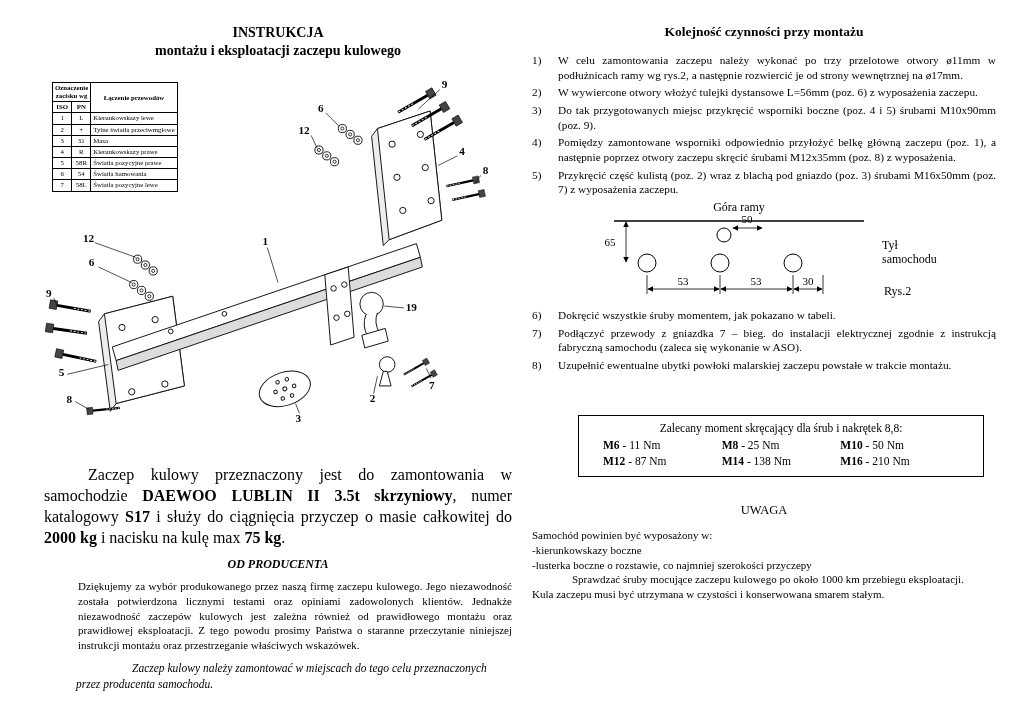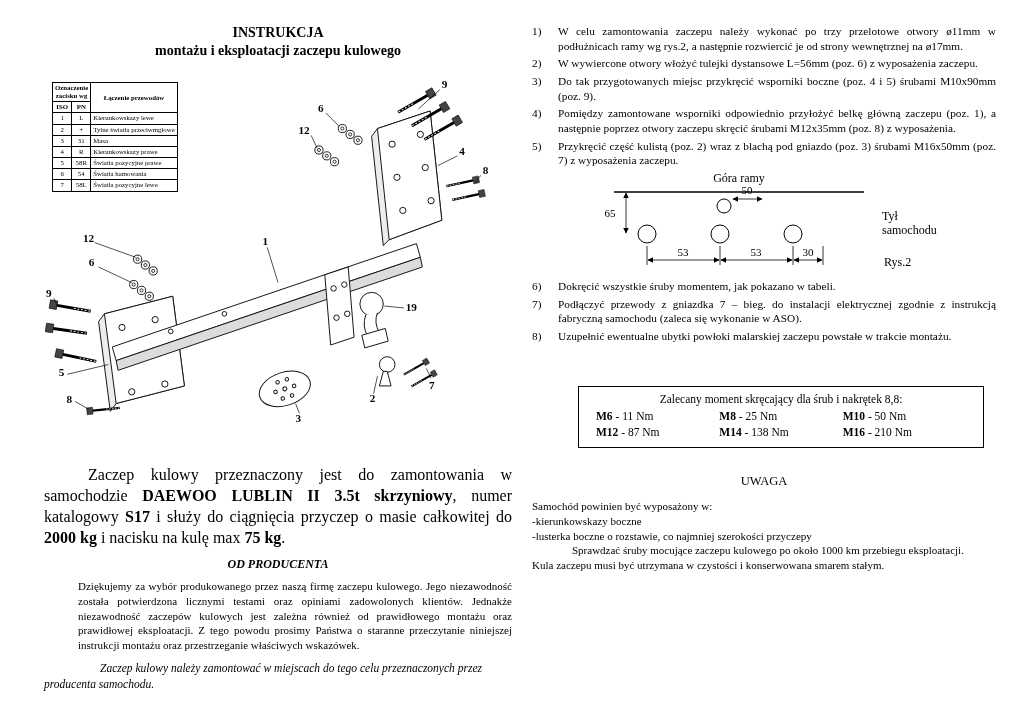--- a/index.html
+++ b/index.html
@@ -19,32 +19,32 @@
 
   .diagram { position:absolute; left:0; top:44px; width:468px; height:398px; z-index:1; }
   svg text { font-family:"Liberation Serif", serif; }
   .part-label { font-size:11.5px; font-weight:bold; }
   .leader { stroke:#000; stroke-width:0.7; }
 
   .left-texts { position:absolute; top:440px; left:0; width:468px; }
   .intro { font-size:16px; line-height:1.32; text-align:justify; text-indent:44px; }
   .producer-heading { text-align:center; font-weight:bold; font-style:italic; font-size:12px; margin:9px 0 7px; }
   .producer-text { font-size:11px; line-height:1.33; text-align:justify;margin-left:34px; }
-  .producer-note { font-size:11.5px; font-style:italic; line-height:1.4; margin-top:7px; text-indent:56px; padding-right:14px; }
+  .producer-note { font-size:11.5px; font-style:italic; line-height:1.4; margin-top:7px; text-indent:56px; padding-right:14px;margin-left:32px; }
 
   .right-title { text-align:center; font-weight:bold; font-size:13.5px; margin-bottom:13px; }
   .step { display:flex; font-size:11.3px; line-height:1.3; margin-bottom:3px; }
   .step .num { flex:0 0 26px; width:26px; }
   .step .txt { flex:1; text-align:justify; }
 
   .rys2 { display:block; margin:4px 0 3px 42px; width:408px; height:104px; }
   .dim-text { font-size:11px; }
   .fig-text { font-size:12px; }
 
-  .torque-box { border:1.3px solid #000; margin:42px 12px 0 46px; padding:5px 1px 7px; font-size:11.5px; line-height:1.35; }
+  .torque-box { border:1.3px solid #000; margin:42px 12px 0 46px; padding:5px 8px 7px; font-size:11.5px; line-height:1.35; }
   .torque-title { text-align:center; margin-bottom:2px; }
   .torque-grid { display:grid; grid-template-columns:1fr 1fr 1fr; padding:0 16px; }
   .torque-item b { font-weight:bold; }
 
   .uwaga-heading { text-align:center; font-weight:normal; font-size:12.5px; margin:26px 0 10px; }
   .uwaga-text div { font-size:11px; line-height:1.33; text-align:justify; }
   .uwaga-text .indent { text-indent:40px; }
 </style>
 </head>
 <body>
@@ -258,20 +258,21 @@
 
     <div class="left-texts">
       <p class="intro"><span>Zaczep kulowy przeznaczony jest do zamontowania w samochodzie </span><b>DAEWOO LUBLIN II 3.5t skrzyniowy</b><span>, numer katalogowy </span><b>S17</b><span> i służy do ciągnięcia przyczep o masie całkowitej do </span><b>2000 kg</b><span> i nacisku na kulę max </span><b>75 kg</b><span>.</span></p>
       <div class="producer-heading">OD PRODUCENTA</div>
       <p class="producer-text">Dziękujemy za wybór produkowanego przez naszą firmę zaczepu kulowego. Jego niezawodność została potwierdzona licznymi testami oraz opiniami zadowolonych klientów. Jednakże niezawodność zaczepów kulowych jest zależna również od prawidłowego montażu oraz prawidłowej eksploatacji. Z tego powodu prosimy Państwa o staranne przeczytanie niniejszej instrukcji montażu oraz przestrzeganie właściwych wskazówek.</p>
       <p class="producer-note">Zaczep kulowy należy zamontować w miejscach do tego celu przeznaczonych przez producenta samochodu.</p>
     </div>
   </div>
 
   <div class="col col-right">
+    <div class="right-title">Kolejność czynności przy montażu</div>
 
     <div class="step">
         <span class="num">1)</span>
         <span class="txt">W celu zamontowania zaczepu należy wykonać po trzy przelotowe otwory ø11mm w podłużnicach ramy wg rys.2, a następnie rozwiercić je od strony wewnętrznej na ø17mm.</span>
       </div>
     <div class="step">
         <span class="num">2)</span>
         <span class="txt">W wywiercone otwory włożyć tulejki dystansowe L=56mm (poz. 6) z wyposażenia zaczepu.</span>
       </div>
     <div class="step">

